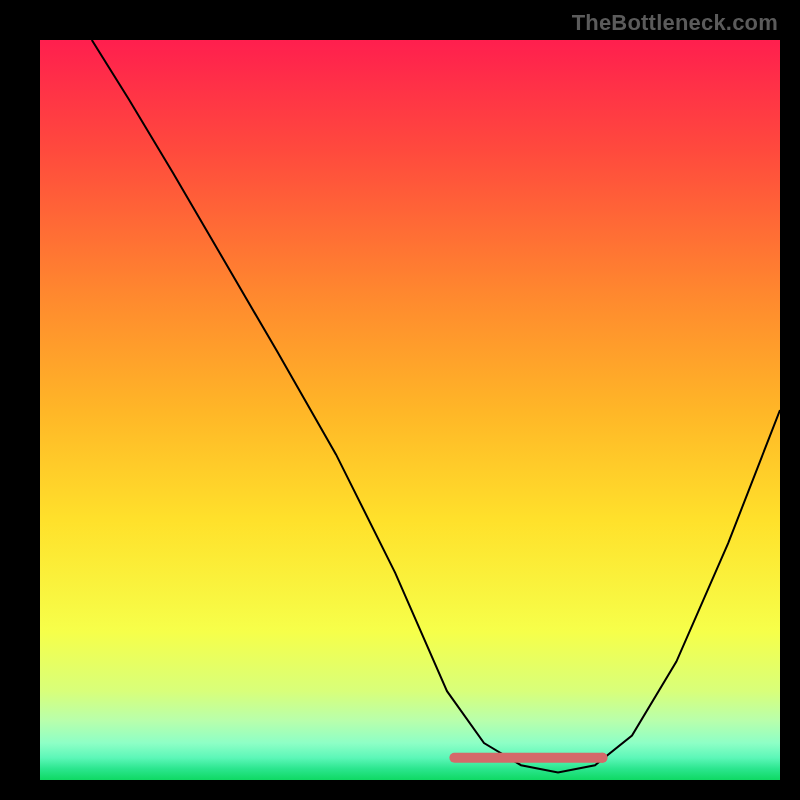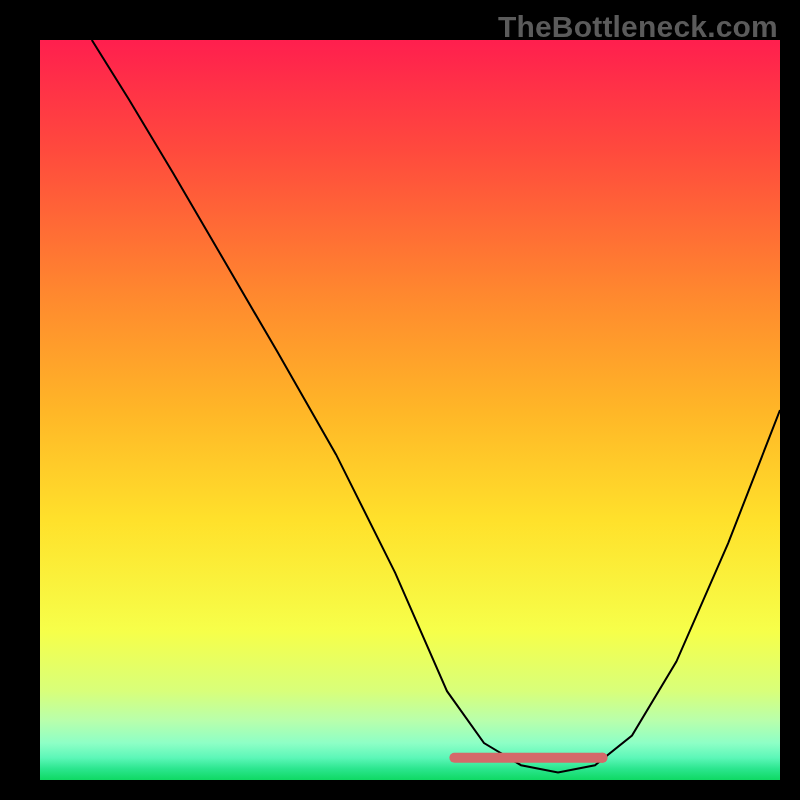--- a/index.html
+++ b/index.html
@@ -27,21 +27,21 @@
   }
   .plot-bg {
     position: absolute;
     inset: 0;
     
   }
   .watermark {
     position: absolute;
     top: 10px;
     right: 22px;
-    font-size: 30px;
+    font-size: 22px;
     font-weight: 600;
     color: #5b5b5b;
     letter-spacing: 0.2px;
   }
   svg.curve {
     position: absolute;
     inset: 0;
   }
 </style>
 </head>

